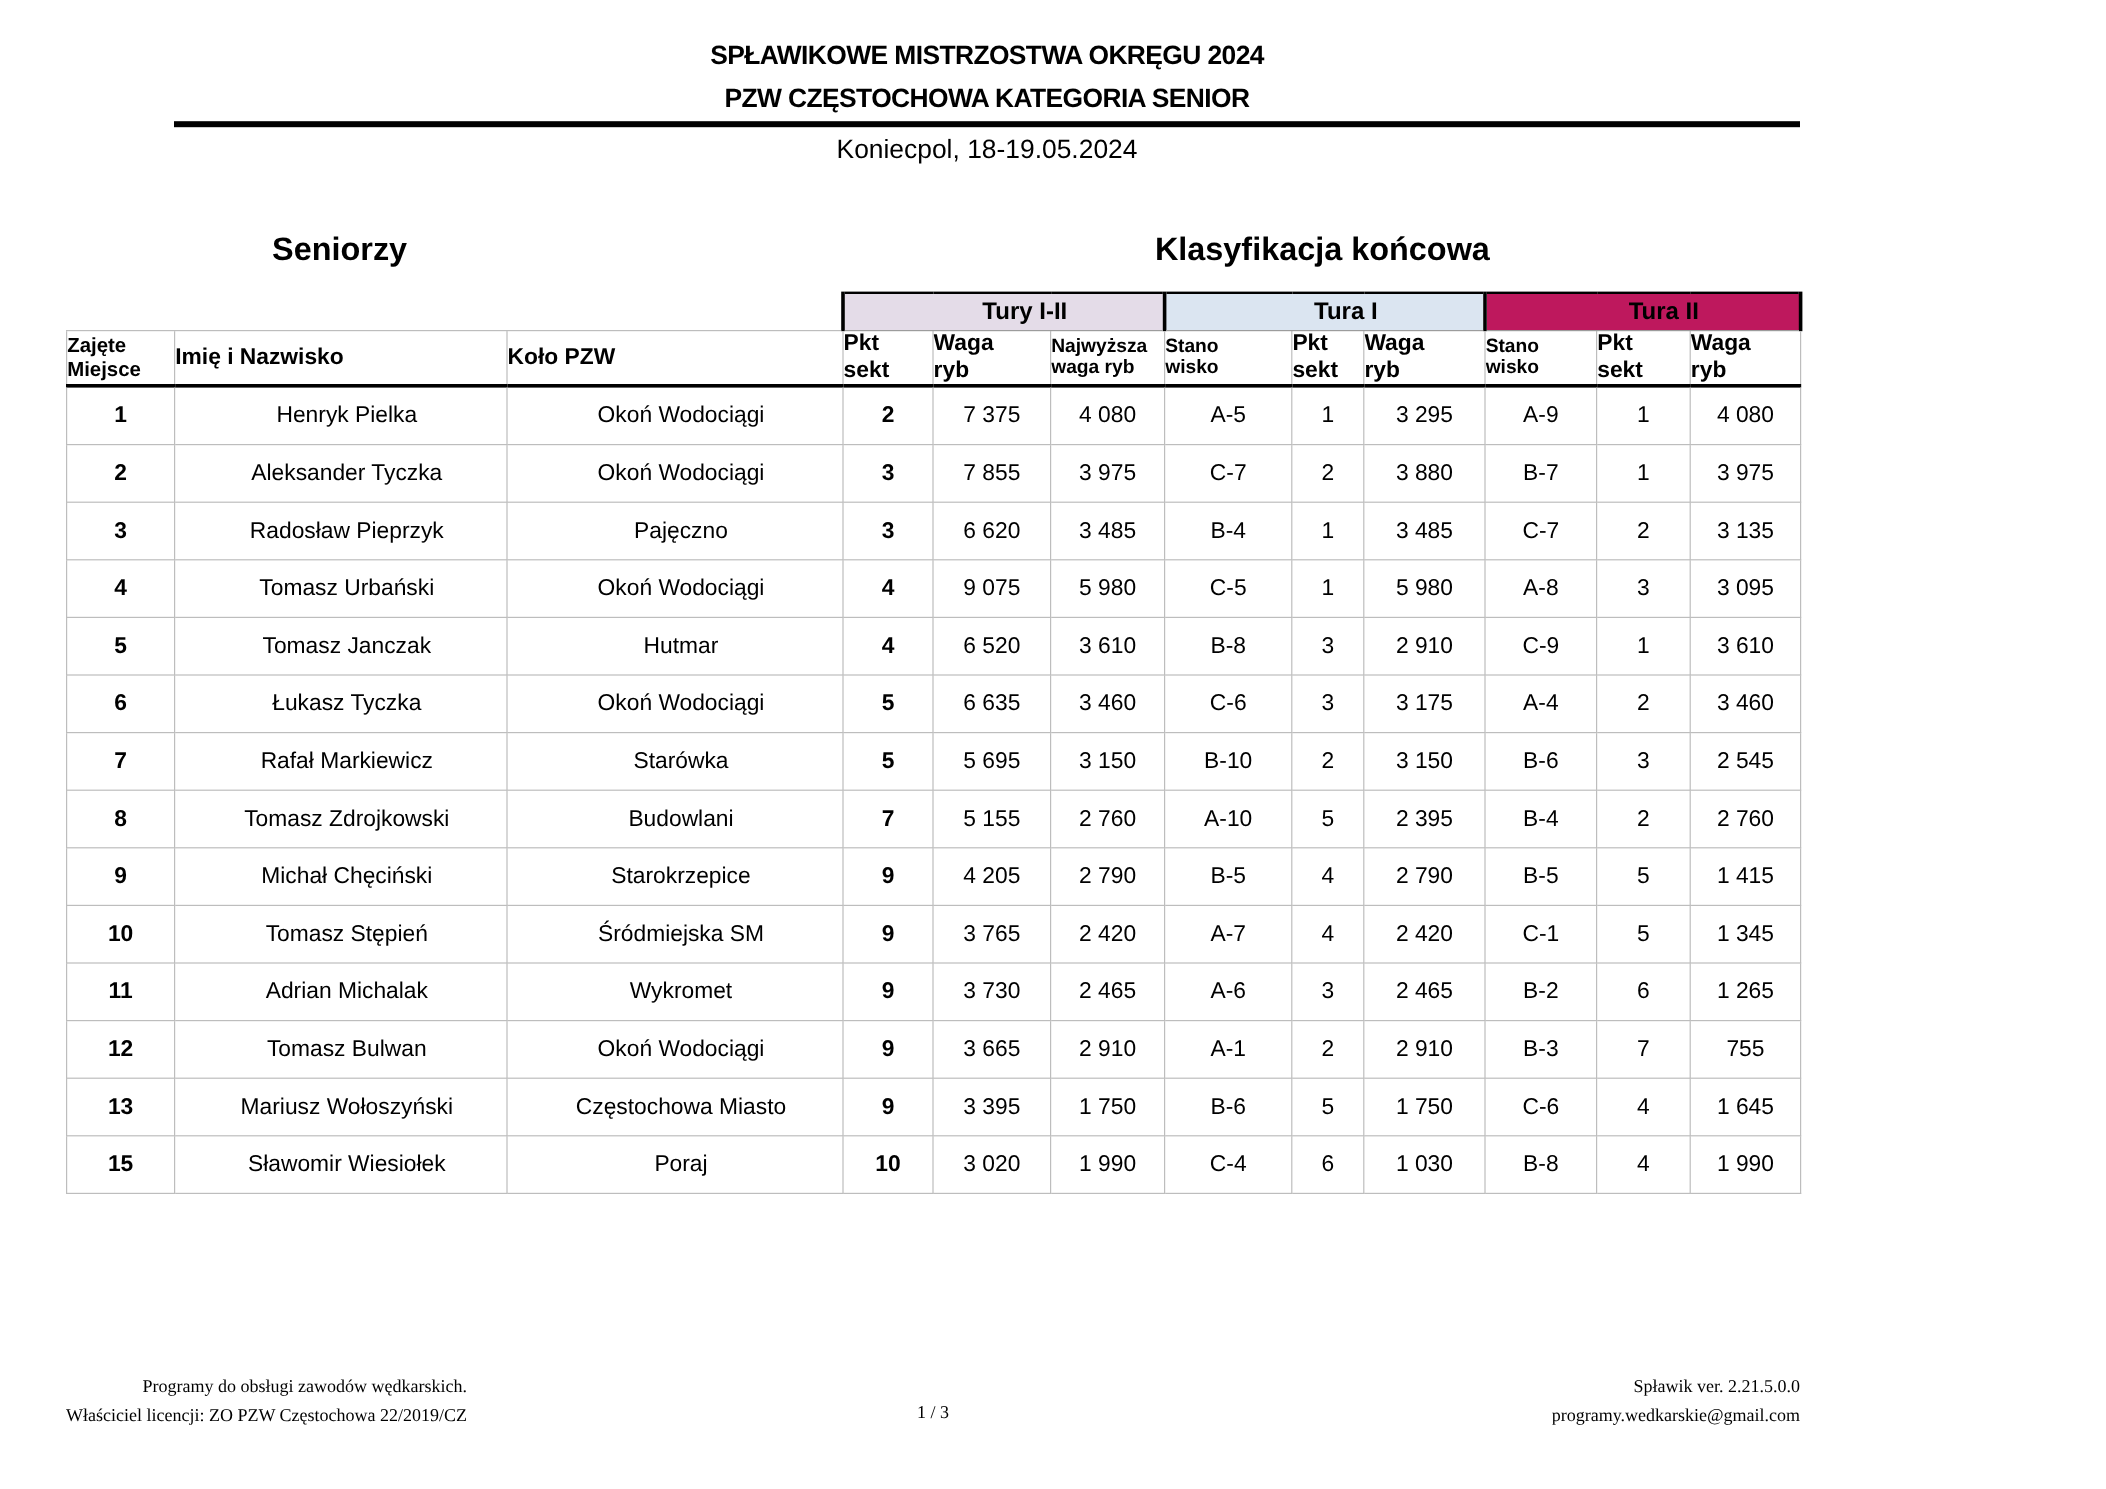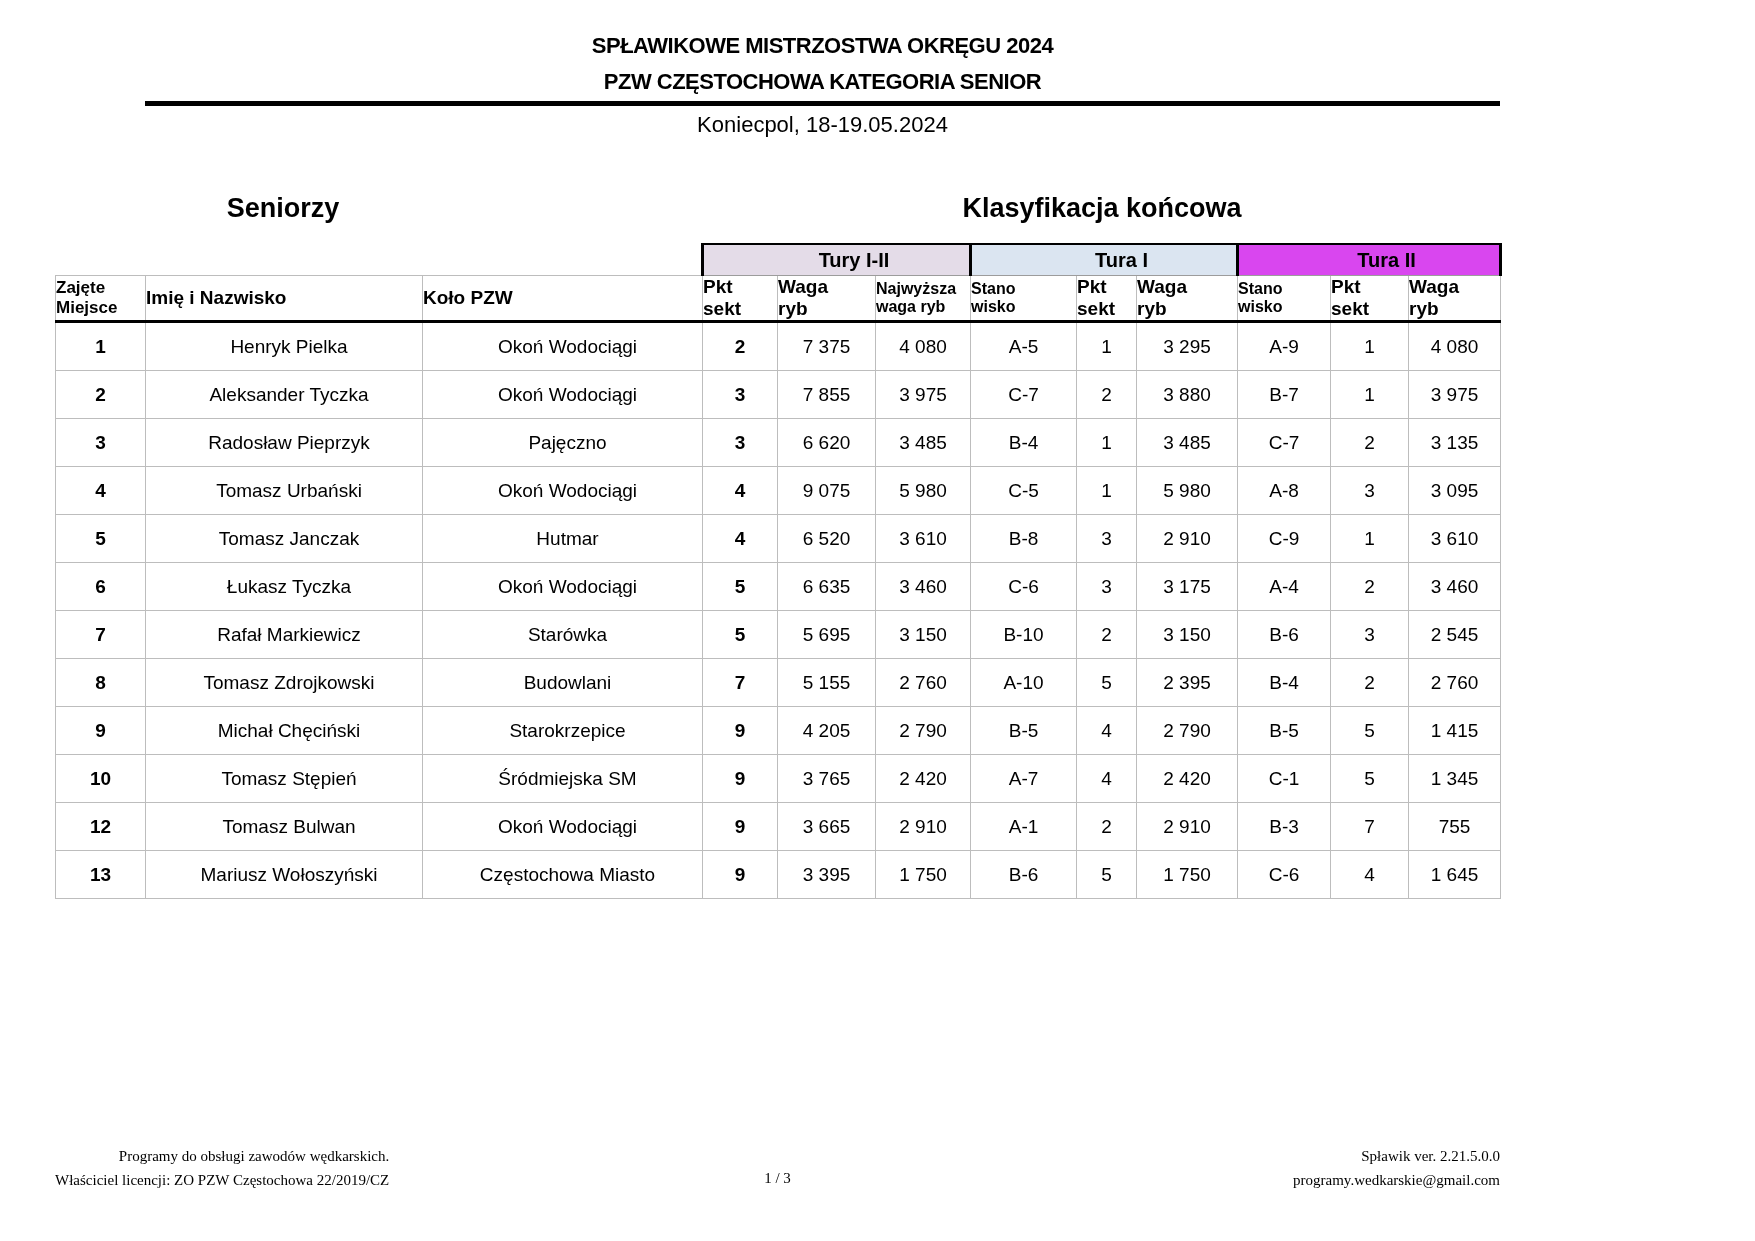--- a/index.html
+++ b/index.html
@@ -94,21 +94,21 @@
       <col style="width:101px">
     <col style="width:93px">
       <col style="width:78px">
       <col style="width:92px">
   </colgroup>
   <thead>
     <tr>
       <th class="spacer" colspan="3"></th>
       <th class="group" colspan="3" style="background-color: rgb(228, 220, 232);">Tury I-II</th>
       <th class="group" colspan="3" style="background-color: rgb(219, 229, 241);">Tura I</th>
-      <th class="group" colspan="3" style="background-color: #d946ef;">Tura II</th>
+      <th class="group" colspan="3" style="background-color: #be185d;">Tura II</th>
     </tr>
     <tr>
       <th class="col-h sz-m">Zajęte
 Miejsce</th>
       <th class="col-h sz-l">Imię i Nazwisko</th>
       <th class="col-h sz-l">Koło PZW</th>
       <th class="col-h sz-l">Pkt
 sekt</th>
       <th class="col-h sz-l">Waga
 ryb</th>
@@ -263,20 +263,34 @@
         <td class="c-waga-big">3 765</td>
         <td class="c-num">2 420</td>
         <td class="c-num">A-7</td>
         <td class="c-num">4</td>
         <td class="c-num">2 420</td>
         <td class="c-num">C-1</td>
         <td class="c-num">5</td>
         <td class="c-num">1 345</td>
       </tr>
       <tr>
+        <td class="c-place">11</td>
+        <td class="c-name">Adrian Michalak</td>
+        <td class="c-club">Wykromet</td>
+        <td class="c-pkt-bold">9</td>
+        <td class="c-waga-big">3 730</td>
+        <td class="c-num">2 465</td>
+        <td class="c-num">A-6</td>
+        <td class="c-num">3</td>
+        <td class="c-num">2 465</td>
+        <td class="c-num">B-2</td>
+        <td class="c-num">6</td>
+        <td class="c-num">1 265</td>
+      </tr>
+      <tr>
         <td class="c-place">12</td>
         <td class="c-name">Tomasz Bulwan</td>
         <td class="c-club">Okoń Wodociągi</td>
         <td class="c-pkt-bold">9</td>
         <td class="c-waga-big">3 665</td>
         <td class="c-num">2 910</td>
         <td class="c-num">A-1</td>
         <td class="c-num">2</td>
         <td class="c-num">2 910</td>
         <td class="c-num">B-3</td>
@@ -289,20 +303,34 @@
         <td class="c-club">Częstochowa Miasto</td>
         <td class="c-pkt-bold">9</td>
         <td class="c-waga-big">3 395</td>
         <td class="c-num">1 750</td>
         <td class="c-num">B-6</td>
         <td class="c-num">5</td>
         <td class="c-num">1 750</td>
         <td class="c-num">C-6</td>
         <td class="c-num">4</td>
         <td class="c-num">1 645</td>
+      </tr>
+      <tr>
+        <td class="c-place">15</td>
+        <td class="c-name">Sławomir Wiesiołek</td>
+        <td class="c-club">Poraj</td>
+        <td class="c-pkt-bold">10</td>
+        <td class="c-waga-big">3 020</td>
+        <td class="c-num">1 990</td>
+        <td class="c-num">C-4</td>
+        <td class="c-num">6</td>
+        <td class="c-num">1 030</td>
+        <td class="c-num">B-8</td>
+        <td class="c-num">4</td>
+        <td class="c-num">1 990</td>
       </tr>
     </tbody>
 </table>
 
 <div class="footer footer-left">
   <div>Programy do obsługi zawodów wędkarskich.</div>
   <div>Właściciel licencji: ZO PZW Częstochowa 22/2019/CZ</div>
 </div>
 <div class="footer footer-center">1 / 3</div>
 <div class="footer footer-right">

